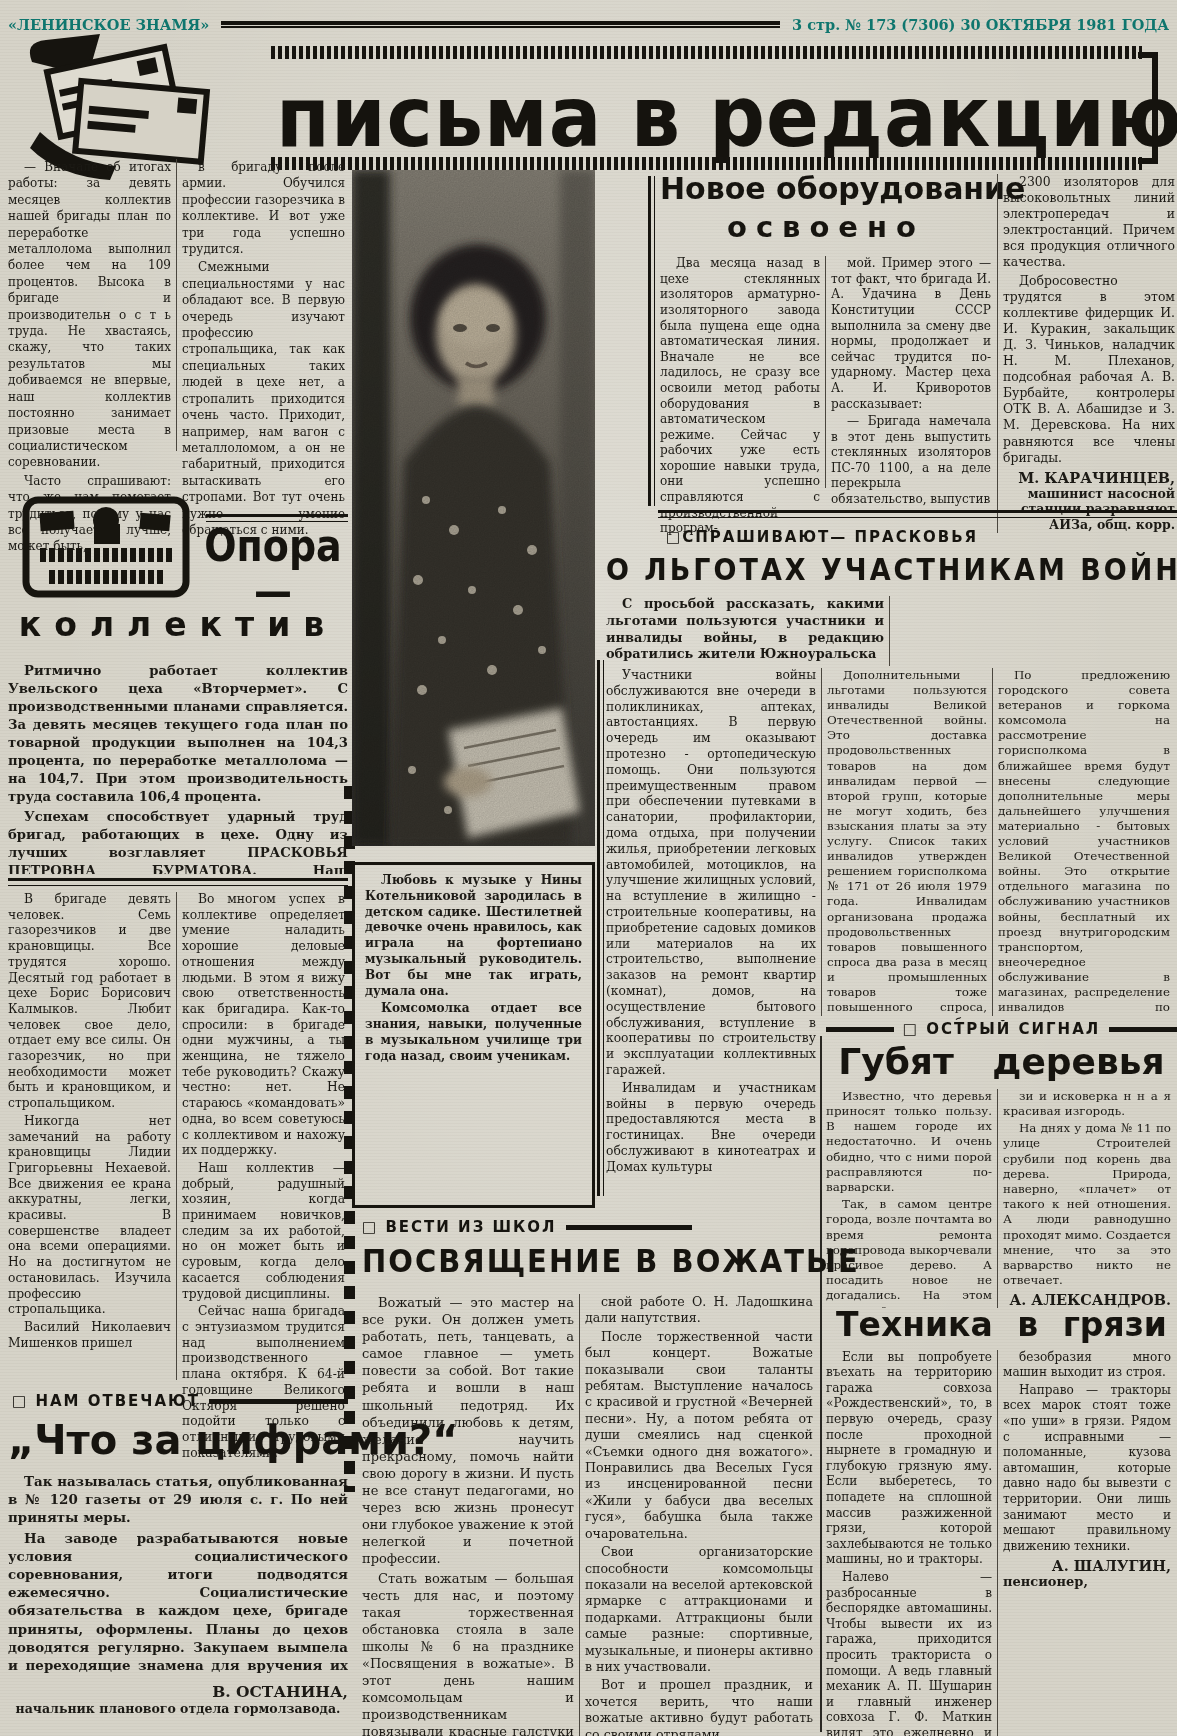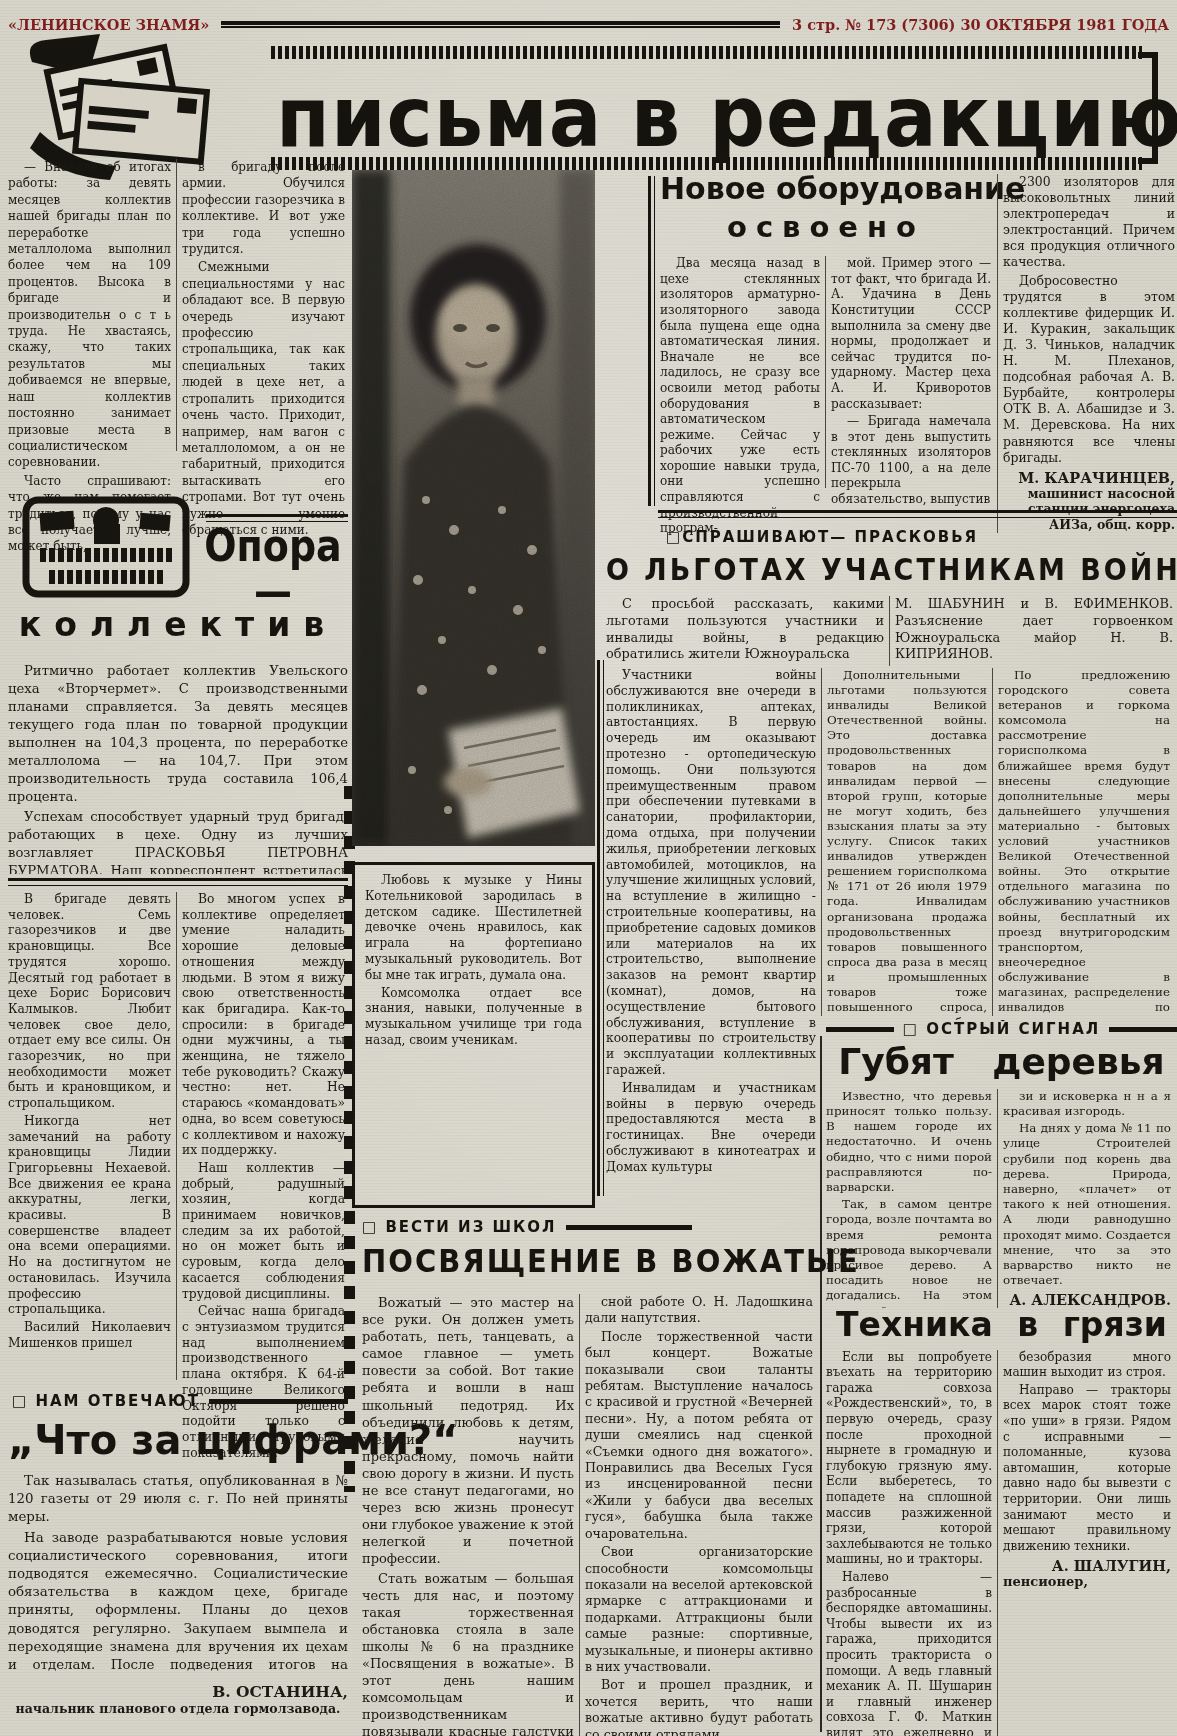--- a/index.html
+++ b/index.html
@@ -22,24 +22,24 @@
           display:flex; align-items:center; gap:9px; font-size:15px; letter-spacing:2px; white-space:nowrap;}
   .kline{flex:1; height:5px; background:#16140f;}
   .drule{border-top:3px solid #16140f; border-bottom:1px solid #16140f; height:8px;}
   .vdouble{border-left:3px solid #16140f; border-right:1px solid #16140f; width:7px;}
   .vsingle{width:2px; background:#2a2823;}
   .cols{display:flex; align-items:flex-start;}
   .vr{width:1px; background:#4a463e; align-self:stretch; margin:0 5px;}
   .c{overflow:hidden;}
   .sig-name{display:block; text-align:right; font-weight:bold; font-size:14.5px; margin-top:4px;}
   .sig-role{display:block; text-align:right; font-weight:bold; font-size:12.5px; line-height:1.25;}
-  .boldtxt p{font-weight:normal;}
+  .boldtxt p{font-weight:bold;}
   
   #header{display:flex; align-items:center; gap:12px;}
-  #header .brand, #header .issue{font-weight:bold; font-size:14.5px; white-space:nowrap; color:#7f1d1d;}
+  #header .brand, #header .issue{font-weight:bold; font-size:14.5px; white-space:nowrap; color:#0f766e;}
   #header .hline{flex:1; height:7px; border-top:4px solid #15130e; border-bottom:2px solid #15130e;}
   
   .band{position:absolute; height:13px;
         background:repeating-linear-gradient(90deg,#16140f 0 4px, rgba(0,0,0,0) 4px 7px);}
   #masthead-title{font-family:"DejaVu Sans",sans-serif; font-weight:bold; font-size:78px;
         letter-spacing:1px; color:#15130e; transform:scaleY(1.08); transform-origin:center;
         text-align:center; white-space:nowrap;}
   .bracket{position:absolute; width:20px; border:6px solid #15130e; border-left:none;}
 </style>
 </head>
@@ -221,38 +221,35 @@
           <p>мой. Пример этого — тот факт, что бригада И. А. Удачина в День Конституции СССР выполнила за смену две нормы, продолжает и сейчас трудится по-ударному. Мастер цеха А. И. Криворотов рассказывает:</p>
           <p>— Бригада намечала в этот день выпустить стеклянных изоляторов ПС-70 1100, а на деле перекрыла обязательство, выпустив</p>
         </div>
       </div>
     </div>
     <div class="vr"></div>
     <div class="c" style="width:172px; font-size:12.4px; line-height:16.1px;">
       <p>2300 изоляторов для высоковольтных линий электропередач и электростанций. Причем вся продукция отличного качества.</p>
       <p>Добросовестно трудятся в этом коллективе фидерщик И. И. Куракин, закальщик Д. З. Чиньков, наладчик Н. М. Плеханов, подсобная рабочая А. В. Бурбайте, контролеры ОТК В. А. Абашидзе и З. М. Деревскова. На них равняются все члены бригады.</p>
       <span class="sig-name">М. КАРАЧИНЦЕВ,</span>
-      <span class="sig-role">машинист насосной станции энергоцеха АИЗа, общ. корр.</span>
+      <span class="sig-role">машинист насосной станции разравняют АИЗа, общ. корр.</span>
     </div>
   </div>
 </div>
 
 <div class="drule abs" style="left:658px; top:510px; width:519px;"></div>
 <div class="kicker abs" style="left:666px; top:528px; width:511px;">
   <span>□СПРАШИВАЮТ— ПРАСКОВЬЯ</span>
 </div>
 <div class="hl abs" style="left:606px; top:554px; width:571px; font-size:27px; letter-spacing:3px; white-space:nowrap; transform:scaleY(1.12); transform-origin:left top;">О ЛЬГОТАХ УЧАСТНИКАМ ВОЙНЫ</div>
 <div class="cols boldtxt abs" style="left:606px; top:596px; width:571px; height:70px; font-size:12.9px; line-height:16.8px;">
   <div class="c nojust" style="width:278px;">
     <p style="text-align:justify;">С просьбой рассказать, какими льготами пользуются участники и инвалиды войны, в редакцию обратились жители Южноуральска</p>
   </div>
   <div class="vr"></div>
-  <div class="c" style="width:278px;">
-    <p style="text-indent:0;">М. ШАБУНИН и В. ЕФИМЕНКОВ. Разъяснение дает горвоенком Южноуральска майор Н. В. КИПРИЯНОВ.</p>
-  </div>
 </div>
 <div class="cols abs" style="left:606px; top:668px; width:571px;">
   <div class="c" style="width:210px; height:522px; font-size:12.3px; line-height:15.8px;">
     <p>Участники войны обслуживаются вне очереди в поликлиниках, аптеках, автостанциях. В первую очередь им оказывают протезно - ортопедическую помощь. Они пользуются преимущественным правом при обеспечении путевками в санатории, профилактории, дома отдыха, при получении жилья, приобретении легковых автомобилей, мотоциклов, на улучшение жилищных условий, на вступление в жилищно - строительные кооперативы, на приобретение садовых домиков или материалов на их строительство, выполнение заказов на ремонт квартир (комнат), домов, на осуществление бытового обслуживания, вступление в кооперативы по строительству и эксплуатации коллективных гаражей.</p>
     <p>Инвалидам и участникам войны в первую очередь предоставляются места в гостиницах. Вне очереди обслуживают в кинотеатрах и Домах культуры</p>
   </div>
   <div class="vr" style="height:348px;"></div>
   <div class="c" style="width:160px; height:352px; font-size:11.9px; line-height:15.1px;">
     <p>Дополнительными льготами пользуются инвалиды Великой Отечественной войны. Это доставка продовольственных товаров на дом инвалидам первой — второй групп, которые не могут ходить, без взыскания платы за эту услугу. Список таких инвалидов утвержден решением горисполкома № 171 от 26 июля 1979 года. Инвалидам организована продажа продовольственных товаров повышенного спроса два раза в месяц и промышленных товаров тоже повышенного спроса, таких, как мебель, ковровые изделия и так далее.</p>
   </div>

